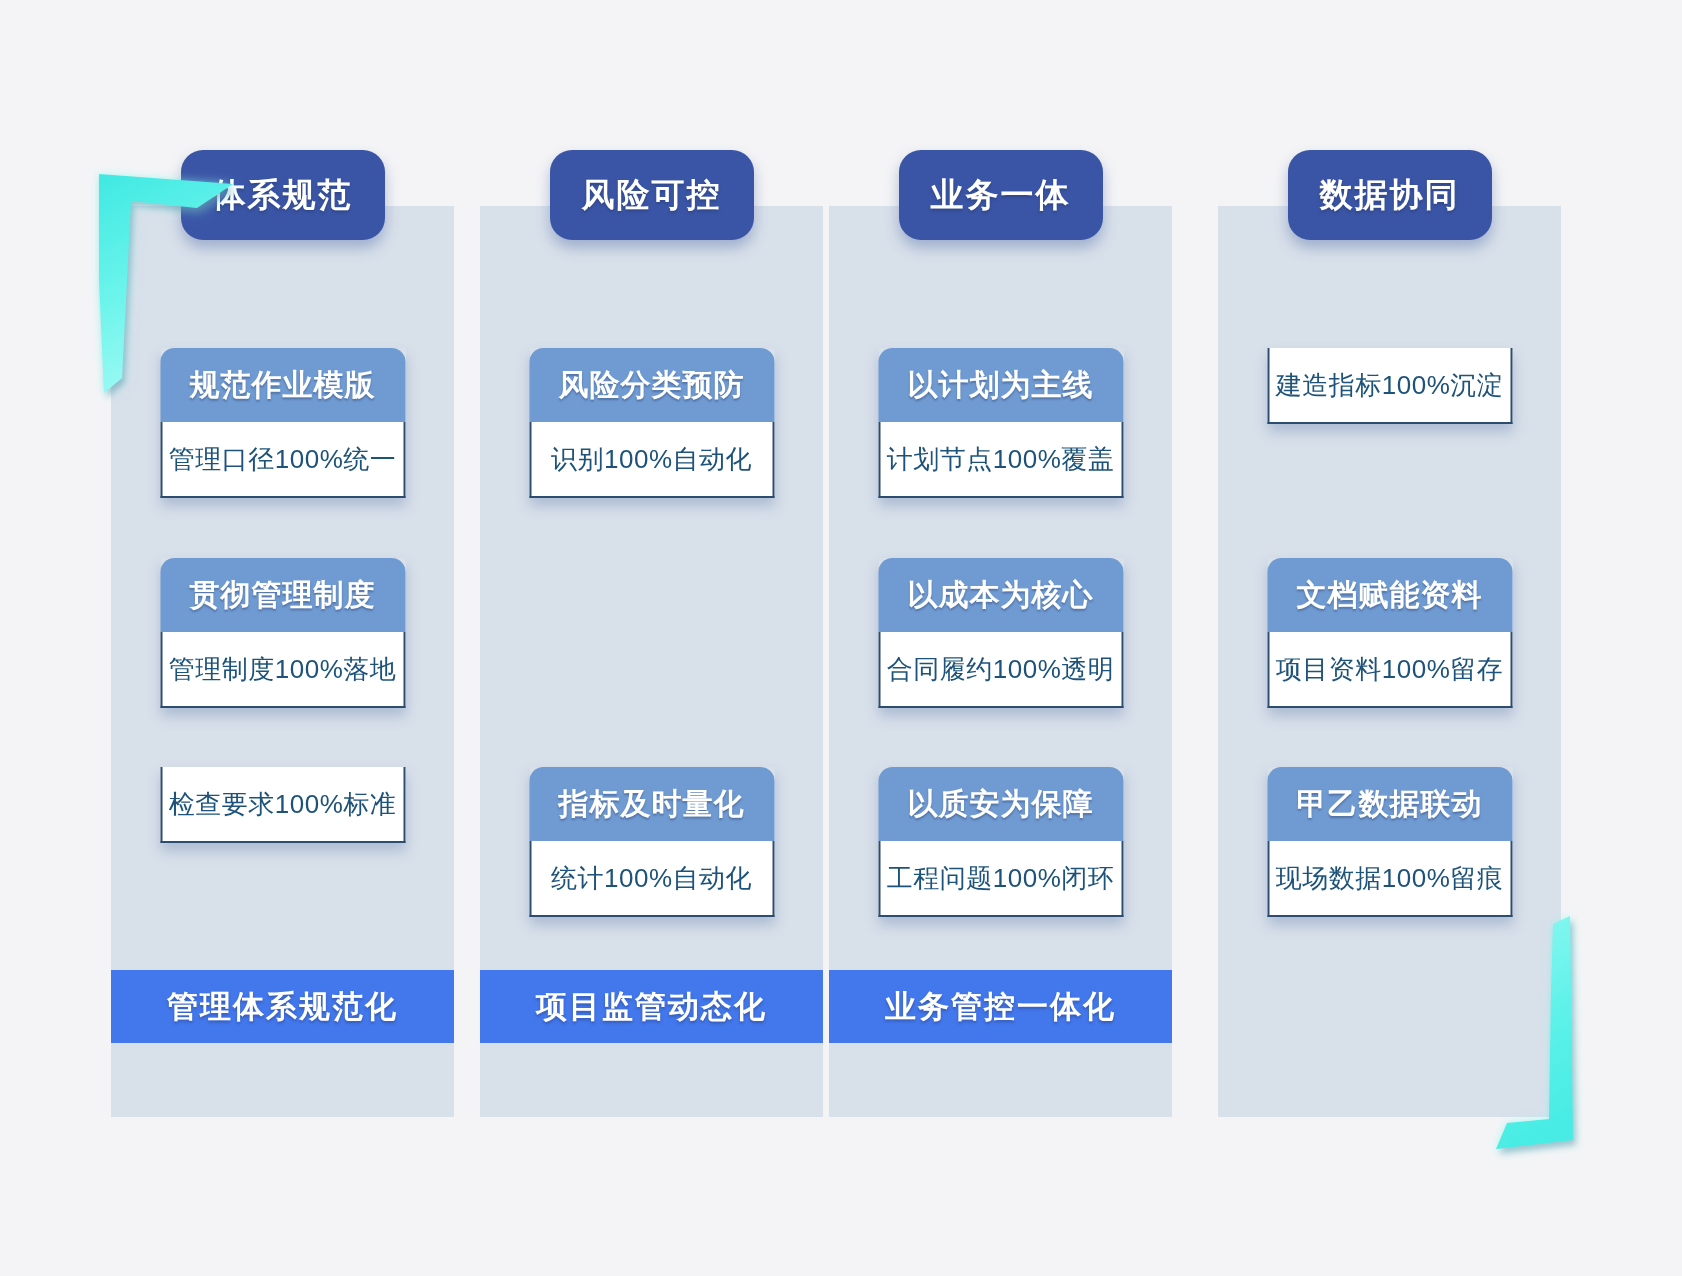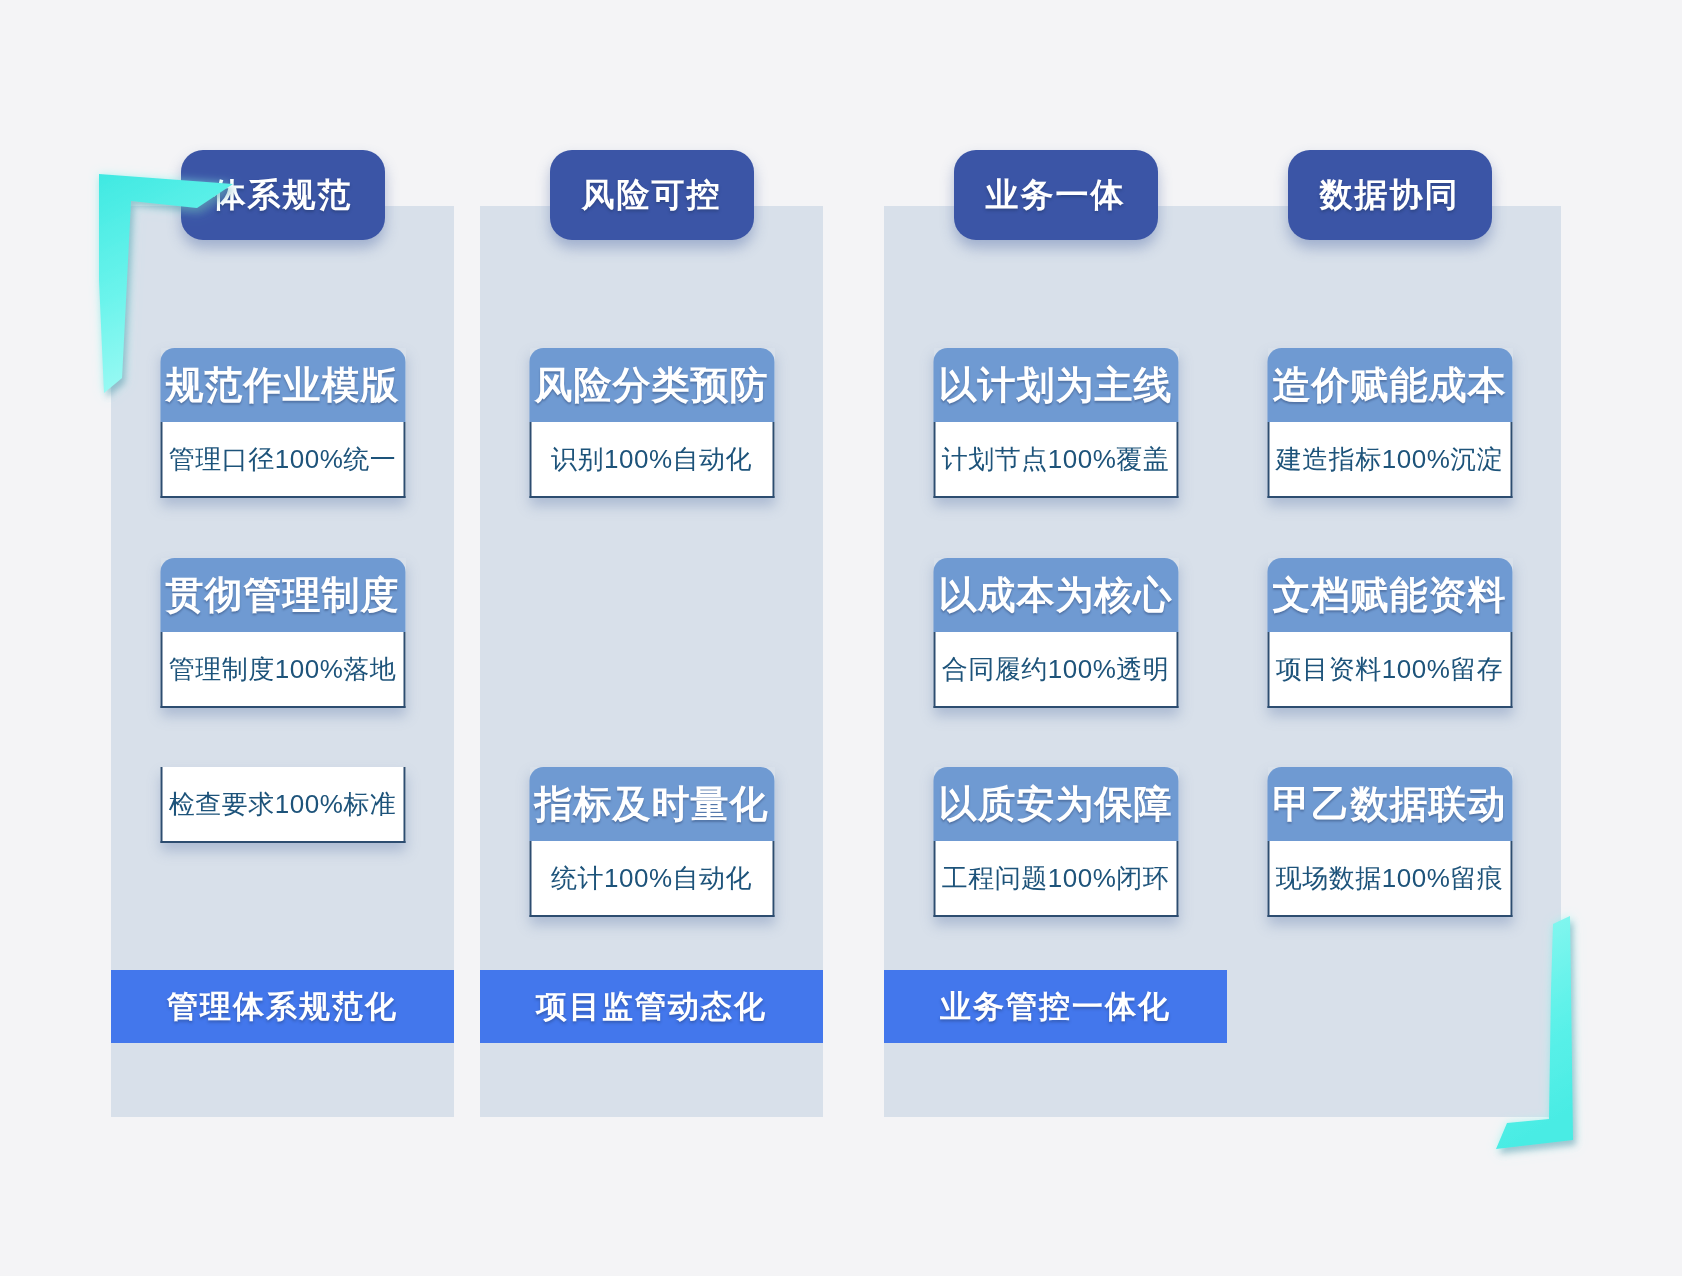--- a/index.html
+++ b/index.html
@@ -44,21 +44,21 @@
   }
   .card{
     position:absolute;left:50%;transform:translateX(-50%);
     width:245px;z-index:3;
     box-shadow:0 8px 12px rgba(95,120,170,.35);
   }
   .card-header{
     height:74px;border-radius:14px 14px 0 0;
     background:var(--card-header-bg);
     display:flex;align-items:center;justify-content:center;
-    color:var(--text-on-dark);font-size:38px;font-weight:700;letter-spacing:1px;
+    color:var(--text-on-dark);font-size:30px;font-weight:700;letter-spacing:1px;
     text-shadow:0 2px 2px rgba(40,60,100,.4);
   }
   .card-body{
     height:76px;background:var(--card-body-bg);
     border:2px solid var(--card-border);border-top:none;
     display:flex;align-items:center;justify-content:center;
     color:var(--card-text);font-size:26px;font-weight:500;letter-spacing:.5px;
   }
   .banner{
     position:absolute;left:0;top:970px;width:343px;height:73px;
@@ -102,21 +102,21 @@
       <div class="card-header">风险分类预防</div>
       <div class="card-body">识别100%自动化</div>
     </div>
     <div class="card" style="top:767px">
       <div class="card-header">指标及时量化</div>
       <div class="card-body">统计100%自动化</div>
     </div>
     <div class="banner">项目监管动态化</div>
   </div>
 
-  <div class="column" style="left:884px">
+  <div class="column" style="left:829px">
     <div class="panel"></div>
     <div class="badge">业务一体</div>
     <div class="card" style="top:348px">
       <div class="card-header">以计划为主线</div>
       <div class="card-body">计划节点100%覆盖</div>
     </div>
     <div class="card" style="top:558px">
       <div class="card-header">以成本为核心</div>
       <div class="card-body">合同履约100%透明</div>
     </div>
@@ -124,21 +124,20 @@
       <div class="card-header">以质安为保障</div>
       <div class="card-body">工程问题100%闭环</div>
     </div>
     <div class="banner">业务管控一体化</div>
   </div>
 
   <div class="column" style="left:1218px">
     <div class="panel"></div>
     <div class="badge">数据协同</div>
     <div class="card" style="top:348px">
-      <div class="card-header">造价赋能成本</div>
       <div class="card-body">建造指标100%沉淀</div>
     </div>
     <div class="card" style="top:558px">
       <div class="card-header">文档赋能资料</div>
       <div class="card-body">项目资料100%留存</div>
     </div>
     <div class="card" style="top:767px">
       <div class="card-header">甲乙数据联动</div>
       <div class="card-body">现场数据100%留痕</div>
     </div>

